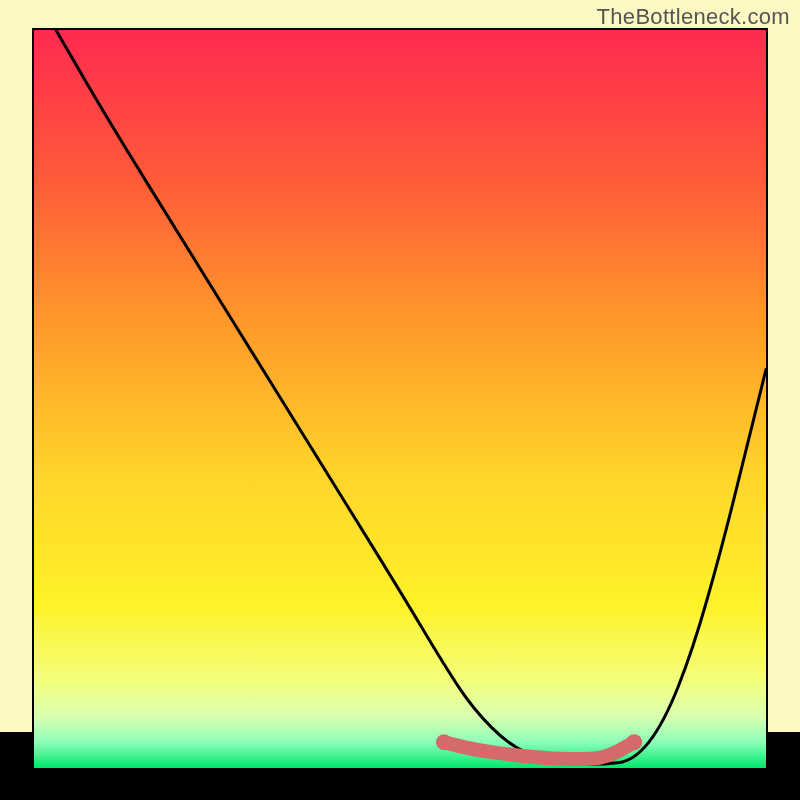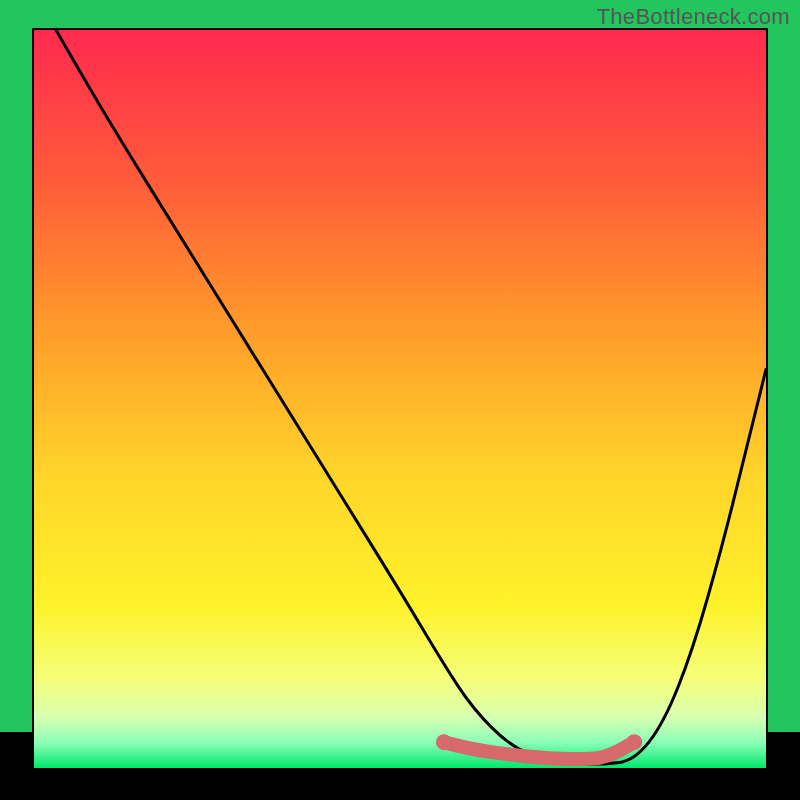--- a/index.html
+++ b/index.html
@@ -7,21 +7,21 @@
     padding: 0;
     width: 800px;
     height: 800px;
     background: #000;
     overflow: hidden;
   }
   .frame {
     position: relative;
     width: 800px;
     height: 732px;
-    background: #22c55e;
+    background: #fef9c3;
   }
   .watermark {
     position: absolute;
     top: 4px;
     right: 10px;
     color: #555;
     font-family: Arial, Helvetica, sans-serif;
     font-size: 22px;
     letter-spacing: 0.3px;
     font-weight: 400;

